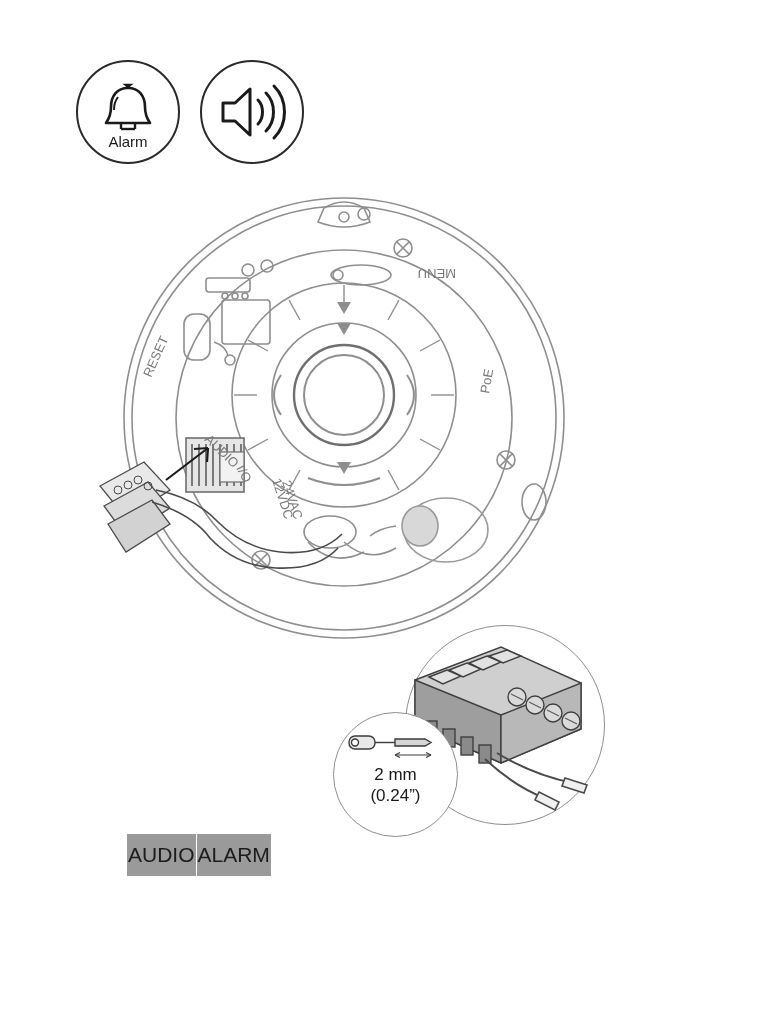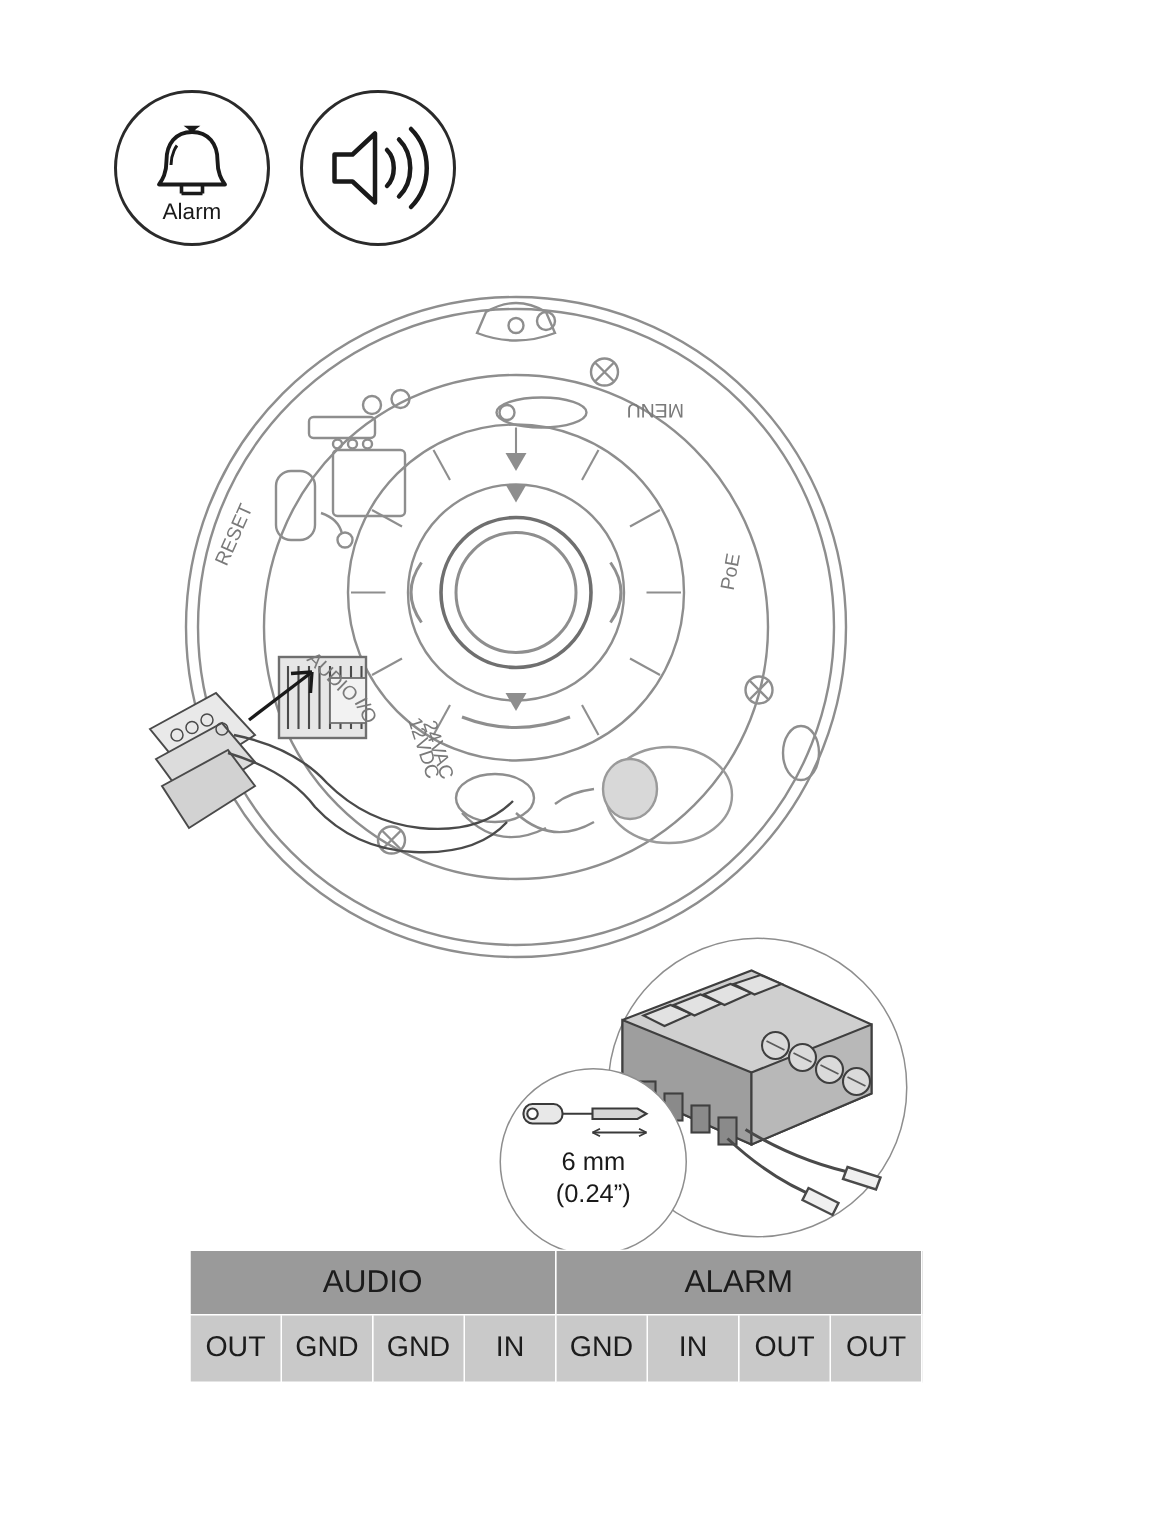--- a/index.html
+++ b/index.html
@@ -326,35 +326,25 @@
       <path d="M42 30.5 L62 30.5"></path>
 
       <path d="M62 27 L92 27 L98 30.5 L92 34 L62 34 Z" fill="#d6d6d6"></path>
 
       <path d="M62 43 L98 43" stroke-width="1.2"></path>
       <path d="M62 43 L67 40.5 M62 43 L67 45.5" stroke-width="1.2"></path>
       <path d="M98 43 L93 40.5 M98 43 L93 45.5" stroke-width="1.2"></path>
     </g>
   </svg>
   <div id="strip-text">
-    <div>6 mm</div>
+    <div>2 mm</div>
     <div>(0.24”)</div>
   </div>
 </div>
 
 <table id="pinout-table">
   <tbody>
     <tr class="group-row">
       <td class="cell-dark" colspan="4">AUDIO</td>
       <td class="cell-dark" colspan="4">ALARM</td>
     </tr>
-    <tr class="pin-row">
-      <td class="cell-light">OUT</td>
-      <td class="cell-light">GND</td>
-      <td class="cell-light">GND</td>
-      <td class="cell-light">IN</td>
-      <td class="cell-light">GND</td>
-      <td class="cell-light">IN</td>
-      <td class="cell-light">OUT</td>
-      <td class="cell-light">OUT</td>
-    </tr>
   </tbody>
 </table>
 
 </body></html>

